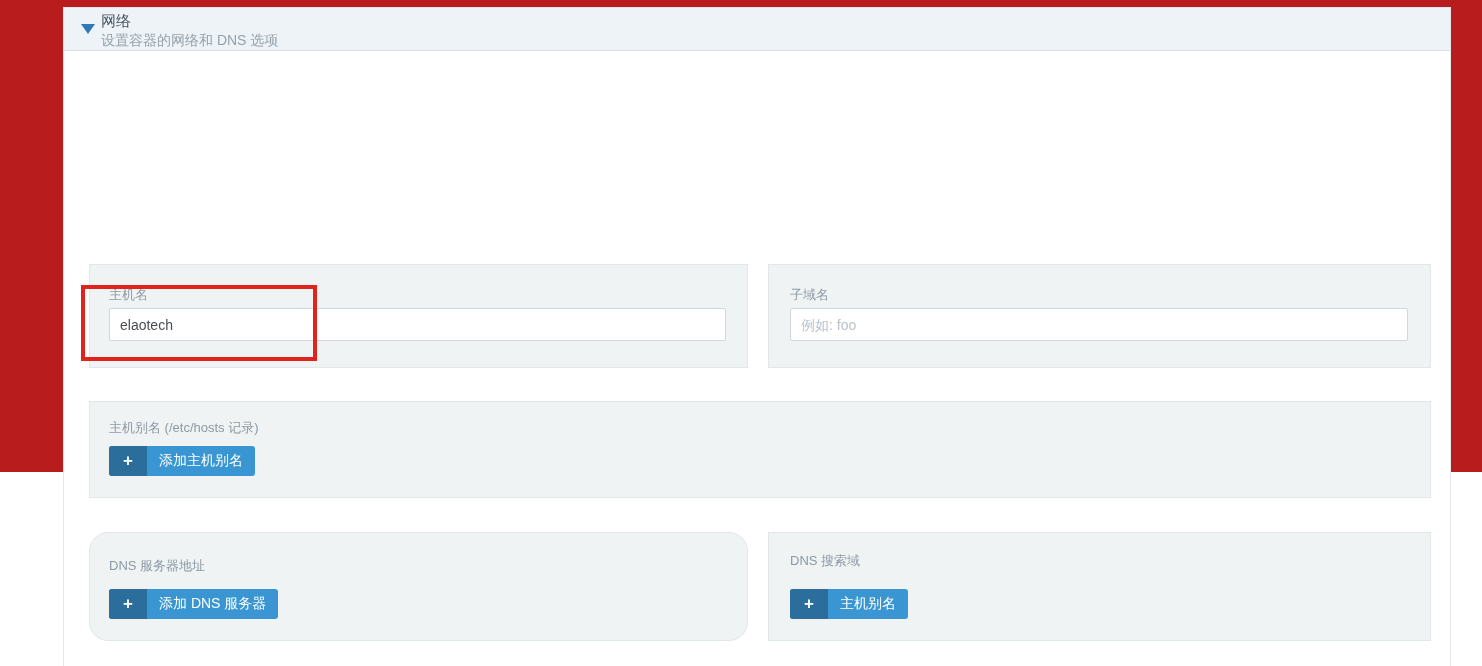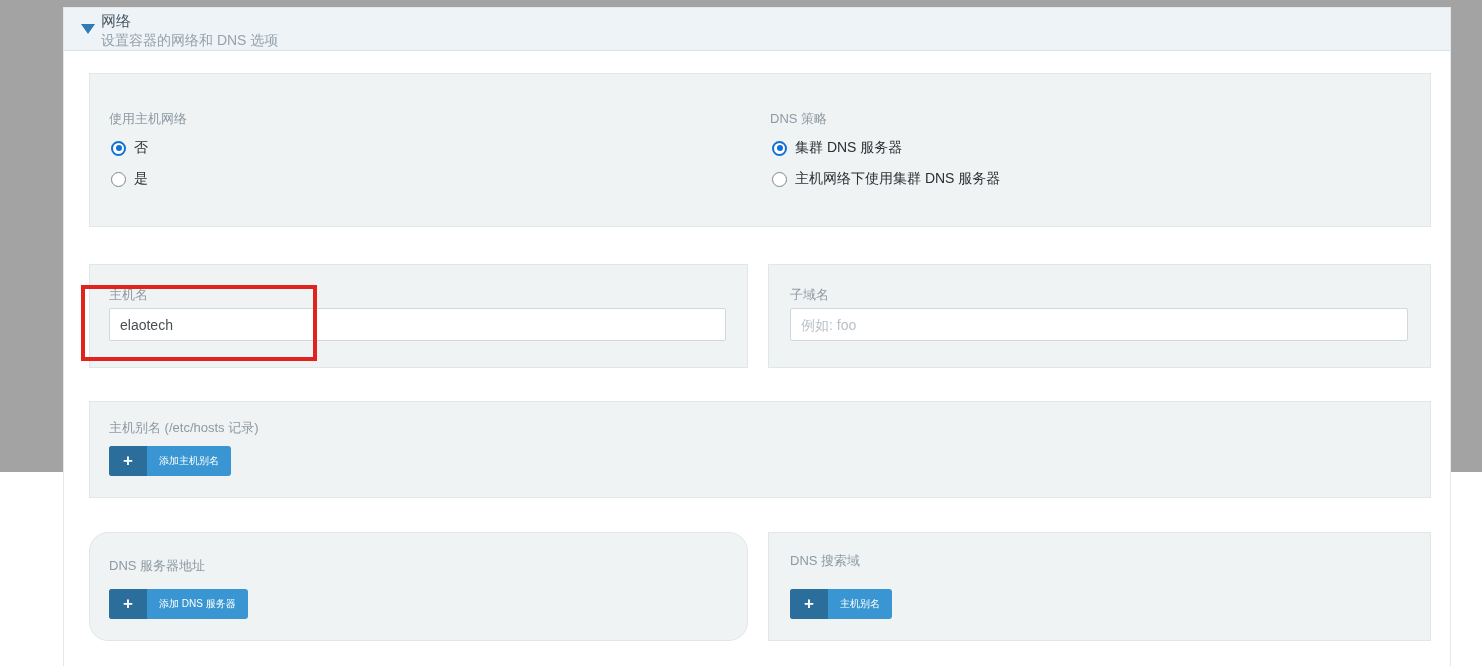--- a/index.html
+++ b/index.html
@@ -1,18 +1,18 @@
 <!DOCTYPE html>
 <html><head>
 <meta charset="utf-8">
 <style>
   * { margin:0; padding:0; box-sizing:border-box; }
   html,body { width:1482px; height:666px; background:#ffffff; overflow:hidden;
     font-family:"Liberation Sans","DejaVu Sans",sans-serif; }
-  .page { position:relative; width:1482px; height:472px; background:#a3a3a3; }
+  .page { position:relative; width:1482px; height:472px; background:#b91c1c; }
 
   .panel { position:absolute; left:63px; top:7px; width:1388px; height:659px;
     background:#ffffff; border:1px solid #e2e8ec; border-bottom:none; }
 
   .accordion-header { position:absolute; left:0; top:0; width:100%; height:43px;
     background:#edf3f7; border-bottom:1px solid #d9e1e6; cursor:pointer; }
   .tri-down { position:absolute; left:17px; top:16px; width:0; height:0;
     border-left:7px solid transparent; border-right:7px solid transparent;
     border-top:10px solid #2d7ab7; }
   .hdr-title { position:absolute; left:37px; top:4px; font-size:15px; color:#49565f; }
@@ -40,58 +40,37 @@
     border:1px solid #cfd8db; border-radius:2px; padding:0 10px;
     font-size:14px; color:#4a4f53; font-family:"Liberation Sans","DejaVu Sans",sans-serif; outline:none; }
   .text-input::placeholder { color:#b9c2c9; }
 
   .add-btn { position:absolute; display:inline-flex; align-items:stretch; height:30px;
     border:none; border-radius:3px; overflow:hidden; cursor:pointer; padding:0;
     background:#3a96d2; font-family:"Liberation Sans","DejaVu Sans",sans-serif; }
   .add-btn .plus-seg { width:38px; background:#2b6d9b; color:#fff; display:flex;
     align-items:center; justify-content:center; font-size:17px; font-weight:bold; }
   .add-btn .txt-seg { display:flex; align-items:center; padding:0 12px;
-    color:#ffffff; font-size:10px; white-space:nowrap; }
+    color:#ffffff; font-size:14px; white-space:nowrap; }
 
   .red-annotation { position:absolute; left:17px; top:277px; width:236px; height:76px;
     border:4px solid #e0231c; background:transparent; pointer-events:none; }
 </style>
 </head>
 <body>
 
 <div class="page">
   <div class="panel">
 
     <div class="accordion-header">
       <span class="tri-down"></span>
       <div class="hdr-title">网络</div>
       <div class="hdr-sub">设置容器的网络和 DNS 选项</div>
     </div>
 
-    <div class="box box-a">
-      <div class="form-label" style="left:19px; top:36px;">使用主机网络</div>
-      <div class="radio-row" style="left:21px; top:64px;">
-        <span class="radio checked"></span>
-        <span class="radio-label">否</span>
-      </div>
-      <div class="radio-row" style="left:21px; top:95px;">
-        <span class="radio"></span>
-        <span class="radio-label">是</span>
-      </div>
-
-      <div class="form-label" style="left:680px; top:36px;">DNS 策略</div>
-      <div class="radio-row" style="left:682px; top:64px;">
-        <span class="radio checked"></span>
-        <span class="radio-label">集群 DNS 服务器</span>
-      </div>
-      <div class="radio-row" style="left:682px; top:95px;">
-        <span class="radio"></span>
-        <span class="radio-label">主机网络下使用集群 DNS 服务器</span>
-      </div>
-    </div>
 
     <div class="box box-subdomain">
       <div class="form-label" style="left:21px; top:21px;">子域名</div>
       <input class="text-input" style="left: 21px; top: 43px; width: 618px;" type="text" placeholder="例如: foo">
     </div>
 
     <div class="box box-hostname">
       <div class="form-label" style="left:19px; top:21px;">主机名</div>
       <input class="text-input" style="left: 19px; top: 43px; width: 617px;" type="text" value="elaotech">
     </div>

